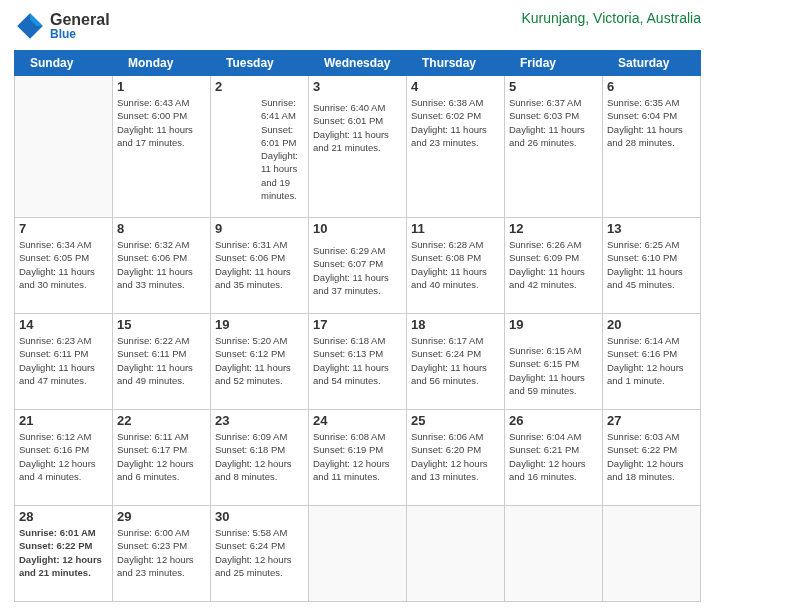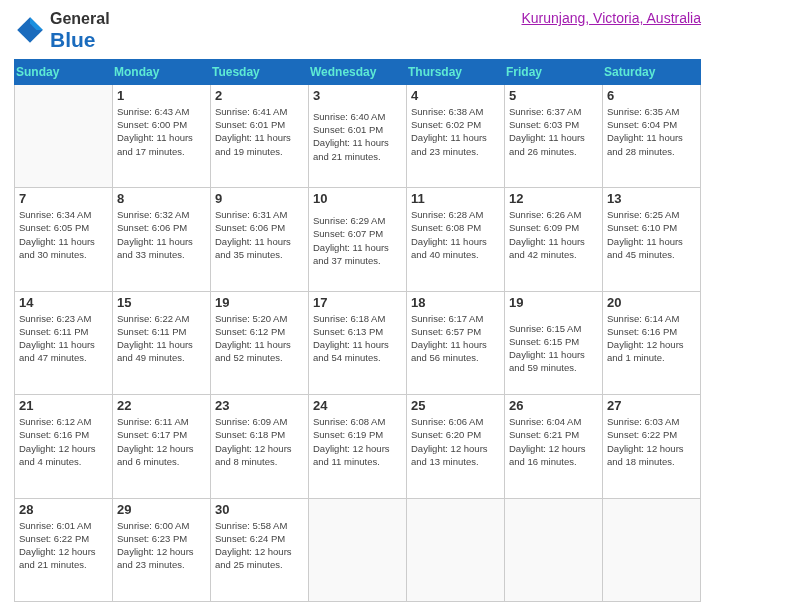--- a/index.html
+++ b/index.html
@@ -37,34 +37,33 @@
     .title-section {
       text-align: right;
     }
     .month-title {
       font-size: 28px;
       font-weight: bold;
       color: #333;
     }
     .location {
       font-size: 14px;
-      color: #a21caf;
-      text-decoration: underline;
+      color: #15803d;
     }
     .calendar {
       flex: 1;
       border-collapse: collapse;
       width: 100%;
       table-layout: fixed;
     }
     .calendar th {
       background: #1a6bbd;
-      color: #5eead4;
+      color: #ffffff;
       text-align: left;
-      padding: 5px 1px;
+      padding: 5px 15px;
       font-size: 12px;
       font-weight: bold;
       border: 1px solid #1a6bbd;
     }
     .calendar td {
       vertical-align: top;
       border: 1px solid #ccc;
       padding: 3px 4px;
       height: 88px;
     }
@@ -88,21 +87,21 @@
 
 <div class="page">
   <div class="header">
     <div class="logo">
       <svg class="logo-icon" viewBox="0 0 40 40">
         <polygon points="20,4 36,20 20,36 4,20" fill="#1a6bbd"></polygon>
         <polygon points="20,4 36,20 28,20 20,12" fill="#1a90e0"></polygon>
       </svg>
       <div style="line-height:1.1">
         <div style="font-size:16px;font-weight:bold;color:#333">General</div>
-        <div style="font-size:21px;font-weight:bold;color:#1a6bbd">Blue</div>
+        <div style="font-size:12px;font-weight:bold;color:#1a6bbd">Blue</div>
       </div>
     </div>
     <div class="title-section">
       <div class="location">Kurunjang, Victoria, Australia</div>
     </div>
   </div>
 
   <table class="calendar">
     <thead>
       <tr>
@@ -120,21 +119,21 @@
           <td class="empty-cell"></td>
           <td>
             <div class="day-number">1</div>
             <div class="day-info" style="white-space: pre-line;">Sunrise: 6:43 AM
 Sunset: 6:00 PM
 Daylight: 11 hours
 and 17 minutes.</div>
           </td>
           <td>
             <div class="day-number">2</div>
-            <div class="day-info" style="white-space: pre-line;">Sunrise: 6:41 AM
+            <div class="day-info" style="white-space: pre-line; margin-left: 46px;">Sunrise: 6:41 AM
 Sunset: 6:01 PM
 Daylight: 11 hours
 and 19 minutes.</div>
           </td>
           <td>
             <div class="day-number">3</div>
             <div class="day-info" style="white-space: pre-line; margin-top: 7px;">Sunrise: 6:40 AM
 Sunset: 6:01 PM
 Daylight: 11 hours
 and 21 minutes.</div>
@@ -237,21 +236,21 @@
           <td>
             <div class="day-number">17</div>
             <div class="day-info" style="white-space: pre-line;">Sunrise: 6:18 AM
 Sunset: 6:13 PM
 Daylight: 11 hours
 and 54 minutes.</div>
           </td>
           <td>
             <div class="day-number">18</div>
             <div class="day-info" style="white-space: pre-line;">Sunrise: 6:17 AM
-Sunset: 6:57 PM
+Sunset: 6:24 PM
 Daylight: 11 hours
 and 56 minutes.</div>
           </td>
           <td>
             <div class="day-number">19</div>
             <div class="day-info" style="white-space: pre-line; margin-top: 12px;">Sunrise: 6:15 AM
 Sunset: 6:15 PM
 Daylight: 11 hours
 and 59 minutes.</div>
           </td>
@@ -310,21 +309,21 @@
             <div class="day-number">27</div>
             <div class="day-info" style="white-space: pre-line;">Sunrise: 6:03 AM
 Sunset: 6:22 PM
 Daylight: 12 hours
 and 18 minutes.</div>
           </td>
         </tr>
         <tr>
           <td>
             <div class="day-number">28</div>
-            <div class="day-info" style="white-space: pre-line;">Sunrise: 6:01 AM
+            <div class="day-info" style="white-space: pre-line; font-weight: bold;">Sunrise: 6:01 AM
 Sunset: 6:22 PM
 Daylight: 12 hours
 and 21 minutes.</div>
           </td>
           <td>
             <div class="day-number">29</div>
             <div class="day-info" style="white-space: pre-line;">Sunrise: 6:00 AM
 Sunset: 6:23 PM
 Daylight: 12 hours
 and 23 minutes.</div>

